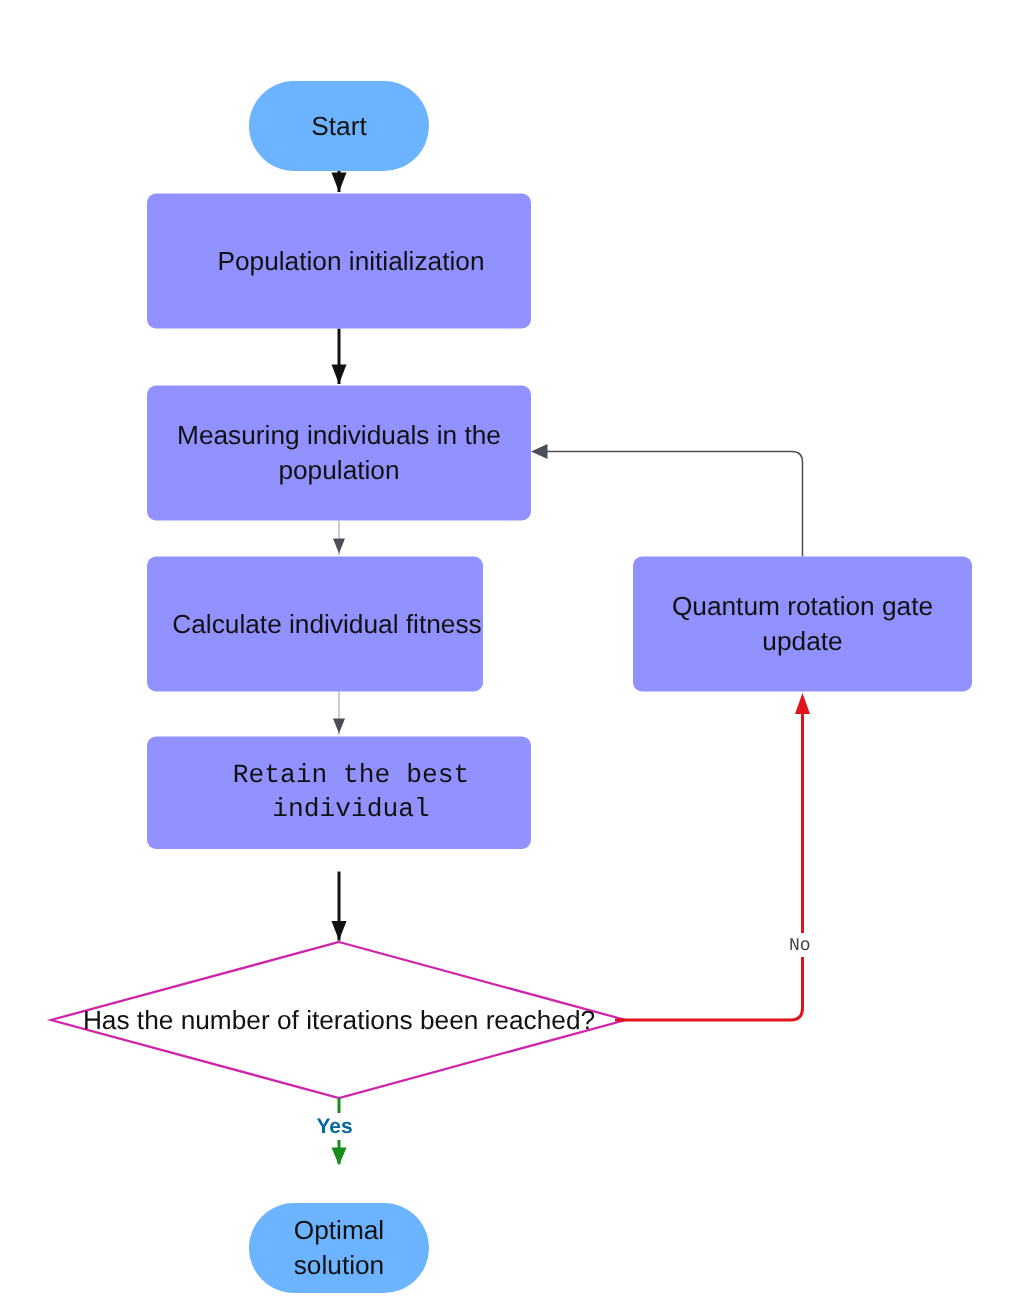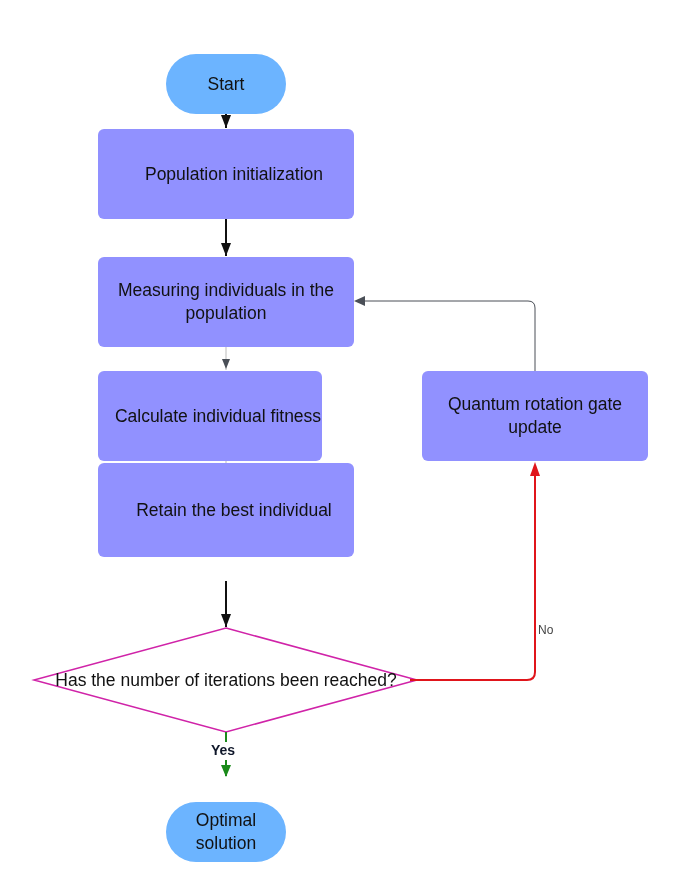--- a/index.html
+++ b/index.html
@@ -62,31 +62,31 @@
 </div>
 
 <div class="node proc" style="left:98px;top:257px;width:256px;height:90px;padding:0 6px;">
   <span>Measuring individuals in the population</span>
 </div>
 
 <div class="node proc" style="left:98px;top:371px;width:224px;height:90px;">
   <span>Calculate individual fitness</span>
 </div>
 
-<div class="node proc" style="left:98px;top:463px;width:256px;height:94px;">
+<div class="node proc" style="left:98px;top:491px;width:256px;height:75px;font-family:Liberation Mono, monospace;">
   <span>Retain the best individual</span>
 </div>
 
 <div class="node" style="left:30px;top:668px;width:392px;height:24px;white-space:nowrap;text-align:right;">
   <span>Has the number of iterations been reached?</span>
 </div>
 
 <div class="node proc" style="left:422px;top:371px;width:226px;height:90px;padding:0 18px;">
   <span>Quantum rotation gate update</span>
 </div>
 
 <div class="node term" style="left:166px;top:778px;width:120px;height:60px;">
   <span>Optimal solution</span>
 </div>
 
-<div class="lbl" style="left:211px;top:742px;font-weight:bold;font-size:14px;color:#0f172a;background:#fff;">Yes</div>
+<div class="lbl" style="left:211px;top:742px;font-weight:bold;font-size:14px;color:#0369a1;background:#fff;">Yes</div>
 
-<div class="lbl" style="left:526px;top:622px;font-family:Liberation Sans, sans-serif;font-size:12px;color:#444;background:#fff;padding:1px 0;margin-left:12px;">No</div>
+<div class="lbl" style="left:526px;top:622px;font-family:Liberation Mono, monospace;font-size:12px;color:#444;background:#fff;padding:1px 0;">No</div>
 
 </body></html>

